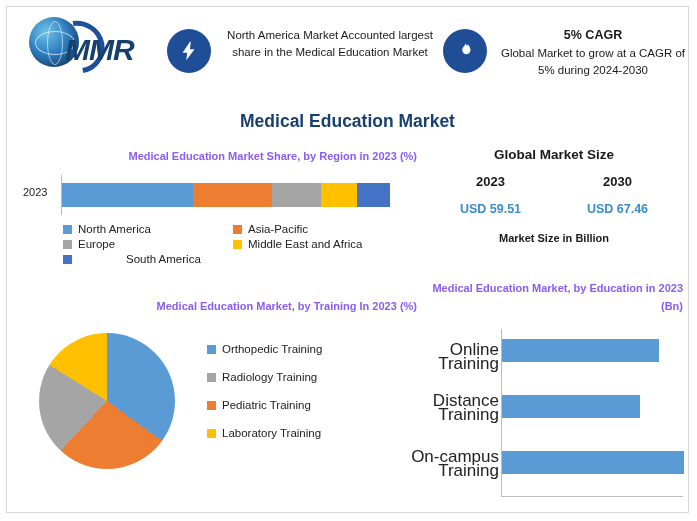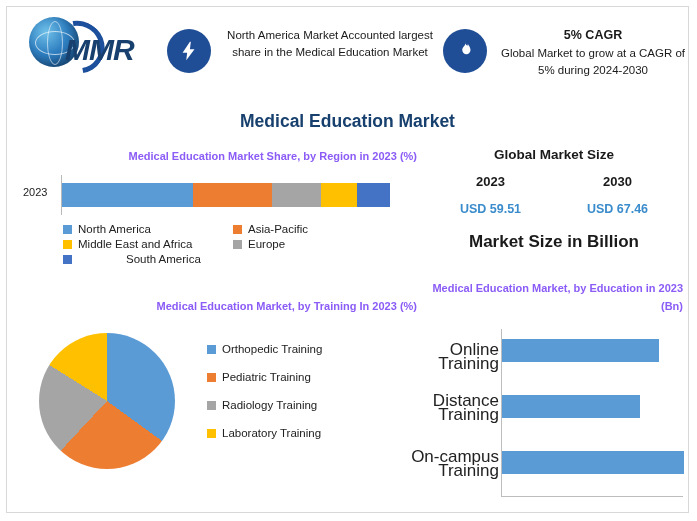--- a/index.html
+++ b/index.html
@@ -187,21 +187,21 @@
   .gms-vals {
     margin-top: 13px;
     display: flex;
     justify-content: space-around;
     font-size: 12.5px;
     font-weight: bold;
     color: #3a8ccc;
   }
   .gms-unit {
     margin-top: 16px;
-    font-size: 17px;
+    font-size: 11px;
     font-weight: bold;
     color: #1a1a1a;
   }
 
   
   .pie-block { position: absolute; left: 10px; top: 290px; width: 400px; }
   .pie-area { position: relative; margin-top: 14px; height: 150px; }
   .pie {
     position: absolute;
     left: 22px; top: 4px;
@@ -297,26 +297,26 @@
     <div class="region-legend">
       <div class="lg-item w50">
         <span class="lg-swatch" style="background:#5b9bd5;"></span>
         <span>North America</span>
       </div>
       <div class="lg-item w50">
         <span class="lg-swatch" style="background:#ed7d31;"></span>
         <span>Asia-Pacific</span>
       </div>
       <div class="lg-item w50">
+        <span class="lg-swatch" style="background:#a5a5a5;"></span>
+        <span>Europe</span>
+      </div>
+      <div class="lg-item w50">
         <span class="lg-swatch" style="background:#ffc000;"></span>
         <span>Middle East and Africa</span>
-      </div>
-      <div class="lg-item w50">
-        <span class="lg-swatch" style="background:#a5a5a5;"></span>
-        <span>Europe</span>
       </div>
       <div class="lg-item w100">
         <span class="lg-swatch" style="background:#4472c4;"></span>
         <span>South America</span>
       </div>
     </div>
   </div>
 
   <div class="gms">
     <div class="gms-title">Global Market Size</div>
@@ -334,26 +334,26 @@
   <div class="pie-block">
     <div class="chart-title">Medical Education Market, by Training In 2023 (%)</div>
     <div class="pie-area">
       <div class="pie" style="background: conic-gradient(#5b9bd5 0deg 126deg, #ed7d31 126deg 223deg, #a5a5a5 223deg 302deg, #ffc000 302deg 360deg);"></div>
       <div class="pie-legend">
         <div class="lg-item">
           <span class="lg-swatch" style="background:#5b9bd5;"></span>
           <span>Orthopedic Training</span>
         </div>
         <div class="lg-item">
+          <span class="lg-swatch" style="background:#a5a5a5;"></span>
+          <span>Radiology Training</span>
+        </div>
+        <div class="lg-item">
           <span class="lg-swatch" style="background:#ed7d31;"></span>
           <span>Pediatric Training</span>
-        </div>
-        <div class="lg-item">
-          <span class="lg-swatch" style="background:#a5a5a5;"></span>
-          <span>Radiology Training</span>
         </div>
         <div class="lg-item">
           <span class="lg-swatch" style="background:#ffc000;"></span>
           <span>Laboratory Training</span>
         </div>
       </div>
     </div>
   </div>
 
   <div class="edu-block">

